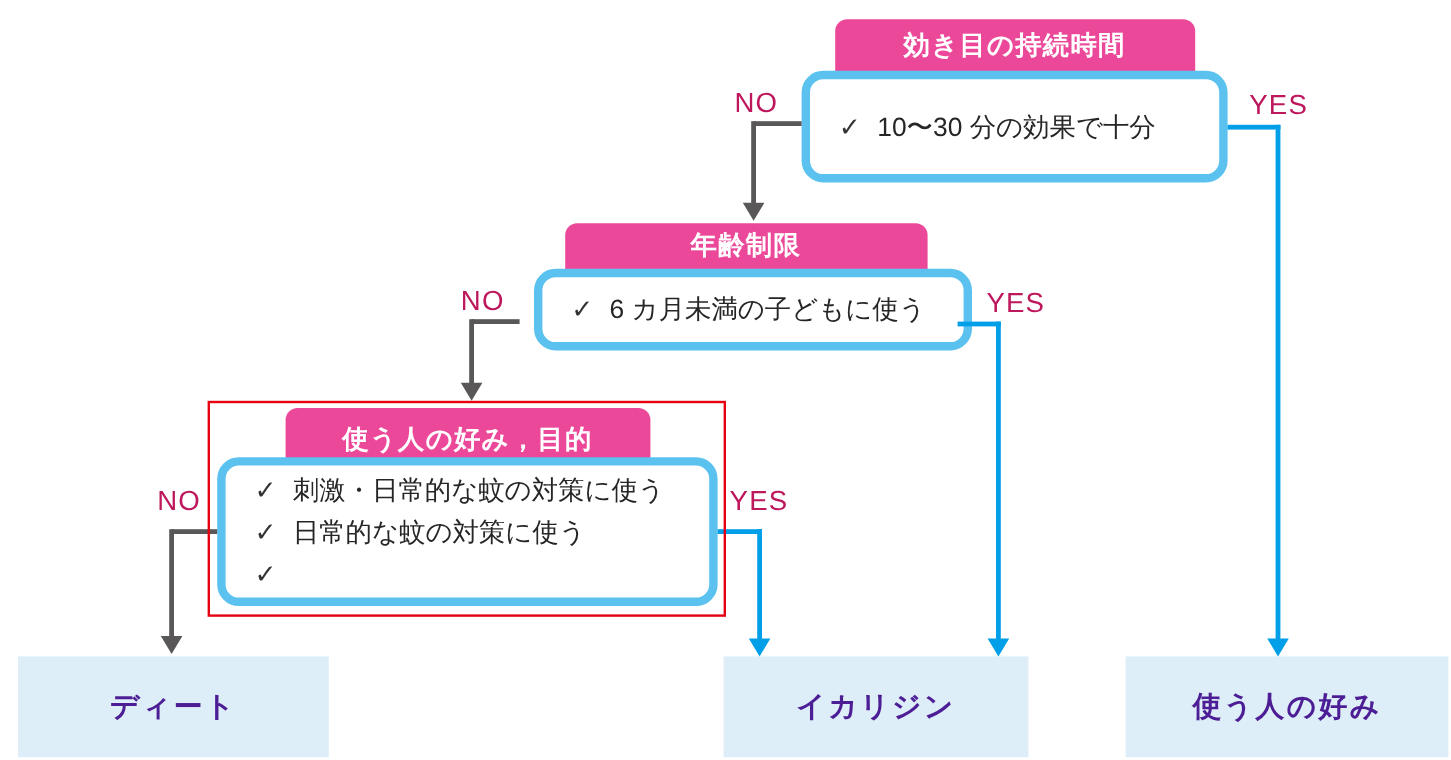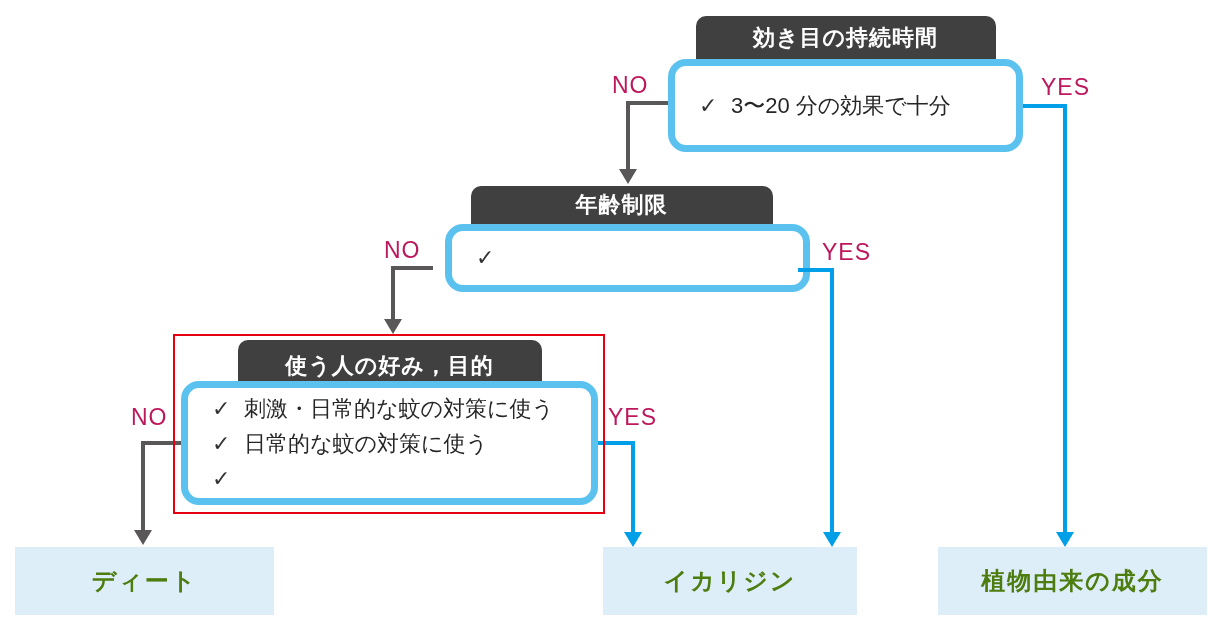--- a/index.html
+++ b/index.html
@@ -4,21 +4,21 @@
 <style>
   html,body{margin:0;padding:0;background:#ffffff;}
   .canvas{
     position:relative;width:1209px;height:633px;background:#ffffff;overflow:hidden;
     font-family:"Liberation Sans","DejaVu Sans",sans-serif;color:#262626;
   }
   
   .node{position:absolute;}
   .node .hd{
     position:absolute;left:50%;transform:translateX(-50%);
-    background:#404040;border-radius:10px;z-index:1;
+    background:#ec4899;border-radius:10px;z-index:1;
     display:flex;align-items:center;justify-content:center;
     padding-bottom:10px;box-sizing:border-box;
   }
   .node .hd .hd-label{color:#ffffff;font-weight:bold;font-size:22px;letter-spacing:1px;}
   .node .bd{
     position:relative;z-index:2;background:#ffffff;
     border:7px solid #5BC2F0;border-radius:18px;box-sizing:border-box;
     display:flex;flex-direction:column;justify-content:center;
     padding-left:24px;padding-right:8px;
   }
@@ -78,52 +78,53 @@
   .yes3-a{left:624px;top:532px;}
   
   .lbl-no1{left:612px;top:72px;}
   .lbl-yes1{left:1041px;top:74px;}
   .lbl-no2{left:384px;top:237px;}
   .lbl-yes2{left:822px;top:239px;}
   .lbl-no3{left:131px;top:404px;}
   .lbl-yes3{left:608px;top:404px;}
   
   .result{
-    position:absolute;top:547px;height:68px;background:#DDEEF8;
+    position:absolute;top:547px;height:84px;background:#DDEEF8;
     display:flex;align-items:center;justify-content:center;
-    font-weight:bold;font-size:24px;letter-spacing:2px;color:#4d7c0f;
+    font-weight:bold;font-size:24px;letter-spacing:2px;color:#4c1d95;
   }
   .r1{left:15px;width:259px;}
   .r2{left:603px;width:254px;}
   .r3{left:938px;width:269px;}
 </style>
 </head>
 <body>
 
 <div class="canvas">
 
   <div class="node n1">
     <div class="hd">
       <span class="hd-label">効き目の持続時間</span>
     </div>
     <div class="bd">
       <div class="bline">
         <span class="check">✓</span>
-        <span>3〜20 分の効果で十分</span>
+        <span>10〜30 分の効果で十分</span>
       </div>
     </div>
   </div>
 
   <div class="node n2">
     <div class="hd">
       <span class="hd-label">年齢制限</span>
     </div>
     <div class="bd">
       <div class="bline">
         <span class="check">✓</span>
+        <span>6 カ月未満の子どもに使う</span>
       </div>
     </div>
   </div>
 
   <div class="node n3">
     <div class="hd">
       <span class="hd-label">使う人の好み，目的</span>
     </div>
     <div class="bd">
       <div class="bline">
@@ -169,16 +170,16 @@
   <span class="lbl lbl-no3">NO</span>
   <span class="lbl lbl-yes3">YES</span>
 
   <div class="result r1">
     <span>ディート</span>
   </div>
   <div class="result r2">
     <span>イカリジン</span>
   </div>
   <div class="result r3">
-    <span>植物由来の成分</span>
+    <span>使う人の好み</span>
   </div>
 
 </div>
 
 </body></html>

